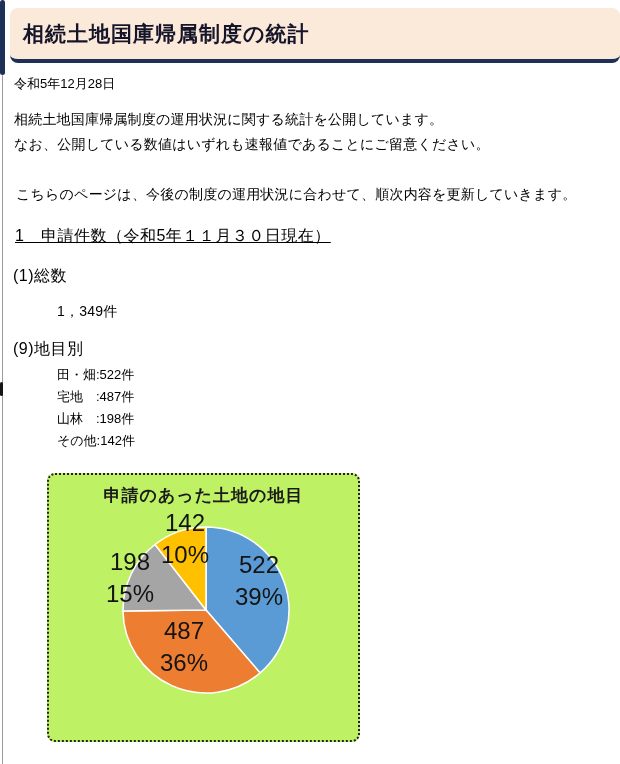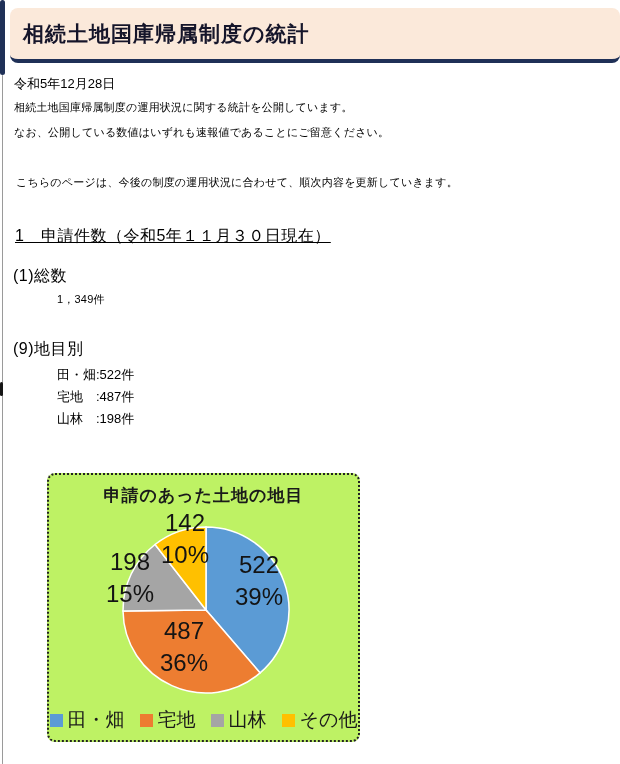--- a/index.html
+++ b/index.html
@@ -9,21 +9,21 @@
   
   .accent-bar{left:0;top:0;width:5px;height:75px;background:#1F3057;}
   .left-line{left:2px;top:75px;width:1px;height:689px;background:#9a9a9a;}
   .left-tick{left:0;top:382px;width:3px;height:14px;background:#151515;}
   
   .header{left:10px;top:8px;width:597px;height:51px;background:#FBE9DA;
           border-bottom:4px solid #1F3057;display:flex;align-items:center;padding-left:13px;}
   .header h1{margin:0;font-size:21px;font-weight:bold;letter-spacing:1px;color:#15152a;}
   
   .date{left:14px;top:75px;font-size:13px;}
-  .t15{font-size:11px;letter-spacing:0.2px;}
+  .t15{font-size:14px;letter-spacing:0.2px;margin-top:11px;}
   .intro1{left:14px;top:100px;}
   .intro2{left:14px;top:125px;}
   .update{left:16px;top:175px;}
   .sec-h{left:15px;top:226px;font-size:16px;text-decoration:underline;letter-spacing:0.5px;}
   .sub-label{font-size:16px;letter-spacing:0.5px;}
   .sub1-label{left:13px;top:266px;}
   .sub1-value{left:57px;top:292px;}
   .sub2-label{left:13px;top:339px;}
   .sub2-list{left:57px;top:364px;line-height:22px;font-size:13px;}
   
@@ -57,48 +57,31 @@
 <div class="abs sec-h">1　申請件数（令和5年１１月３０日現在）</div>
 
 <div class="abs sub-label sub1-label">(1)総数</div>
 <div class="abs t15 sub1-value">1，349件</div>
 
 <div class="abs sub-label sub2-label">(9)地目別</div>
 <div class="abs sub2-list">
   <div>田・畑:522件</div>
   <div>宅地　:487件</div>
   <div>山林　:198件</div>
+  <div>その他:142件</div>
 </div>
 
 <div class="abs chart-box">
   <svg class="pie-svg" width="309" height="265" viewBox="0 0 309 265">
       <path d="M 157 135 L 157.00 52.00 A 83 83 0 0 1 211.12 197.93 Z" fill="#5B9BD5" stroke="#ffffff" stroke-width="1.5"></path>
       <path d="M 157 135 L 211.12 197.93 A 83 83 0 0 1 74.01 136.06 Z" fill="#ED7D31" stroke="#ffffff" stroke-width="1.5"></path>
       <path d="M 157 135 L 74.01 136.06 A 83 83 0 0 1 106.02 69.50 Z" fill="#A5A5A5" stroke="#ffffff" stroke-width="1.5"></path>
       <path d="M 157 135 L 106.02 69.50 A 83 83 0 0 1 157.00 52.00 Z" fill="#FFC000" stroke="#ffffff" stroke-width="1.5"></path>
     </svg>
   <div class="chart-title">申請のあった土地の地目</div>
-  <div class="legend">
-      <span class="legend-item">
-        <span class="legend-swatch" style="background: rgb(91, 155, 213);"></span>
-        <span>田・畑</span>
-      </span>
-      <span class="legend-item">
-        <span class="legend-swatch" style="background: rgb(237, 125, 49);"></span>
-        <span>宅地</span>
-      </span>
-      <span class="legend-item">
-        <span class="legend-swatch" style="background: rgb(165, 165, 165);"></span>
-        <span>山林</span>
-      </span>
-      <span class="legend-item">
-        <span class="legend-swatch" style="background: rgb(255, 192, 0);"></span>
-        <span>その他</span>
-      </span>
-    </div>
 <div class="pie-label" style="left: 210px; top: 106px;">
       <div>522</div>
       <div>39%</div>
     </div>
     <div class="pie-label" style="left: 135px; top: 172px;">
       <div>487</div>
       <div>36%</div>
     </div>
     <div class="pie-label" style="left: 81px; top: 103px;">
       <div>198</div>

